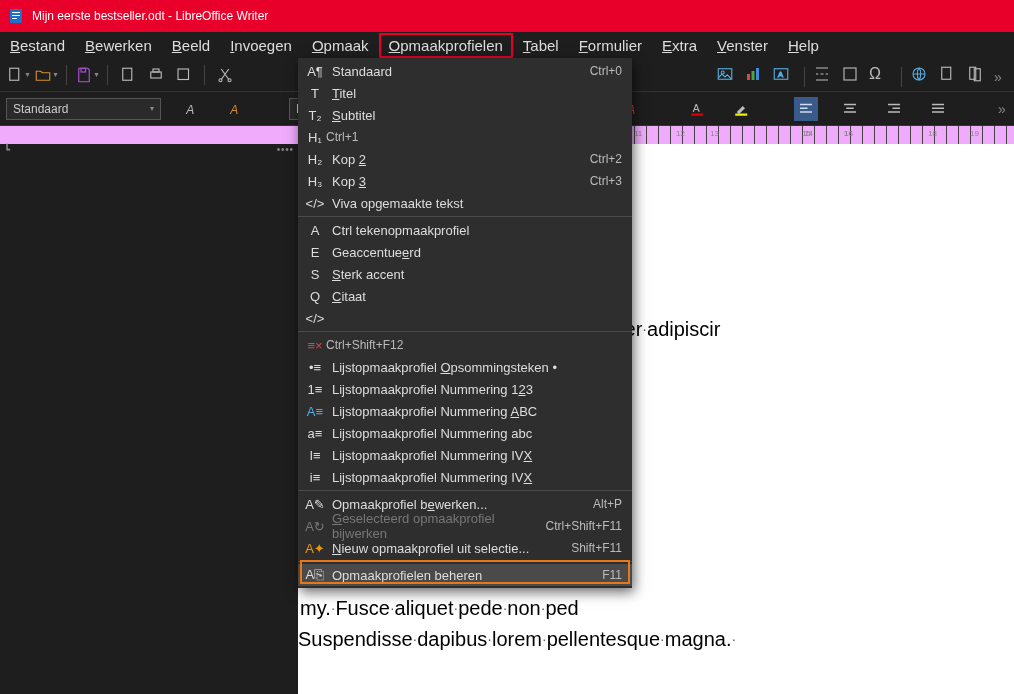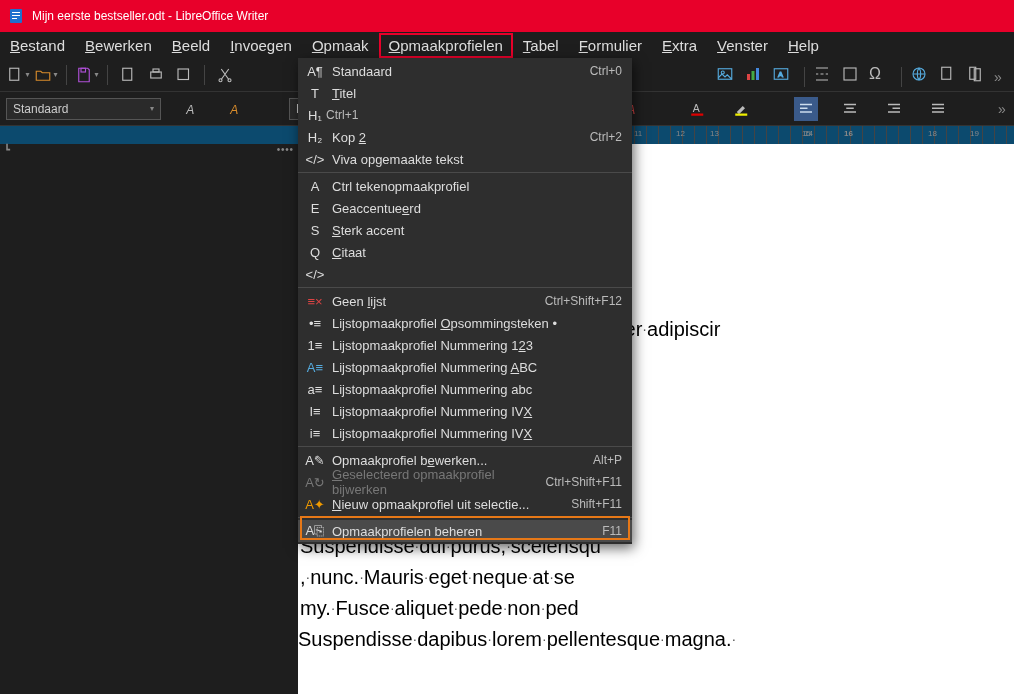--- a/index.html
+++ b/index.html
@@ -19,21 +19,21 @@
   .toolbar .btn svg { width: 18px; height: 18px; stroke: currentColor; fill: none; stroke-width: 1.5; }
   .toolbar .btn.dropdown::after { content: "▾"; font-size: 8px; color: #888; margin-left: 1px; }
 
   .fmtbar { height: 34px; background: #1e1e1e; display: flex; align-items: center; padding-left: 6px; gap: 20px; border-bottom: 1px solid #333; }
   .styleselect { width: 155px; height: 22px; background: #2a2a2a; border: 1px solid #555; color: #ccc; font-size: 12px; padding: 0 6px; display: flex; align-items: center; justify-content: space-between; }
   .styleselect::after { content: "▾"; font-size: 8px; color: #888; }
   .fontselect { width: 52px; height: 22px; background: #2a2a2a; border: 1px solid #555; color: #ccc; font-size: 12px; padding: 0 6px; display: flex; align-items: center; overflow: hidden; }
   .fmtbar .btn { width: 24px; height: 24px; display: flex; align-items: center; justify-content: center; color: #bbb; }
   .fmtbar .btn svg { width: 18px; height: 18px; }
 
-  .ruler { height: 18px; background: #0c4a6e; position: relative; overflow: hidden; }
+  .ruler { height: 18px; background: #f0abfc; position: relative; overflow: hidden; }
   .ruler-inner { position: absolute; right: 0; height: 100%; width: 380px; background: repeating-linear-gradient(90deg,#444 0,#444 1px,transparent 1px,transparent 12px); }
   .ruler-num { position: absolute; font-size: 8px; color: #888; top: 3px; }
 
   .workarea { display: flex; height: calc(100% - 144px); background: #1e1e1e; }
   .leftpanel { width: 298px; background: #1e1e1e; position: relative; }
   .leftpanel .corner { position: absolute; top: 0; left: 4px; font-size: 10px; color: #888; }
   .leftpanel .dots { position: absolute; top: 0; right: 6px; font-size: 10px; color: #888; letter-spacing: -1px; }
   
   .page { flex: 1; background: #fff; color: #000; padding: 170px 0 0 0; font-family: Georgia, serif; font-size: 20px; line-height: 1.55; overflow: hidden; }
   .page p { white-space: nowrap; padding-left: 2px; }
@@ -273,29 +273,38 @@
     <div class="row">
       <span class="ic">A¶</span>
       <span class="lbl">Standaard</span>
       <span class="sc">Ctrl+0</span>
     </div>
     <div class="row">
       <span class="ic">T</span>
       <span class="lbl"><u>T</u>itel</span>
     </div>
     <div class="row">
+      <span class="ic">T₂</span>
+      <span class="lbl"><u>S</u>ubtitel</span>
+    </div>
+    <div class="row">
       <span class="ic">H₁</span>
       <span class="sc">Ctrl+1</span>
     </div>
     <div class="row">
       <span class="ic">H₂</span>
       <span class="lbl">Kop <u>2</u></span>
       <span class="sc">Ctrl+2</span>
     </div>
     <div class="row">
+      <span class="ic">H₃</span>
+      <span class="lbl">Kop <u>3</u></span>
+      <span class="sc">Ctrl+3</span>
+    </div>
+    <div class="row">
       <span class="ic">&lt;/&gt;</span>
       <span class="lbl">Viva opgemaakte tekst</span>
     </div>
     <div class="msep"></div>
     <div class="row">
       <span class="ic">A</span>
       <span class="lbl">Ctrl tekenopmaakprofiel</span>
     </div>
     <div class="row">
       <span class="ic">E</span>
@@ -308,21 +317,20 @@
     <div class="row">
       <span class="ic">Q</span>
       <span class="lbl"><u>C</u>itaat</span>
     </div>
     <div class="row">
       <span class="ic">&lt;/&gt;</span>
     </div>
     <div class="msep"></div>
     <div class="row">
       <span class="ic" style="color: rgb(221, 68, 68);">≡×</span>
-      <span class="lbl">Geen <u>l</u>ijst</span>
       <span class="sc">Ctrl+Shift+F12</span>
     </div>
     <div class="row">
       <span class="ic">•≡</span>
       <span class="lbl">Lijstopmaakprofiel <u>O</u>psommingsteken •</span>
     </div>
     <div class="row">
       <span class="ic">1≡</span>
       <span class="lbl">Lijstopmaakprofiel Nummering 1<u>2</u>3</span>
     </div>

